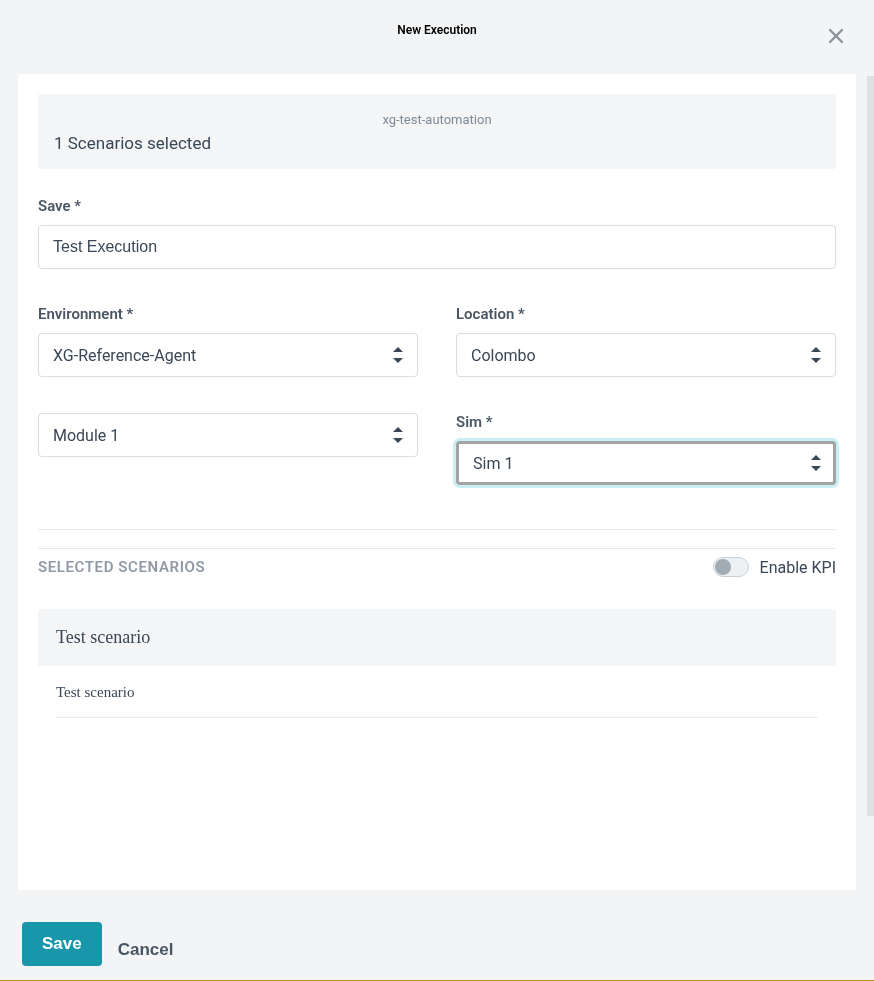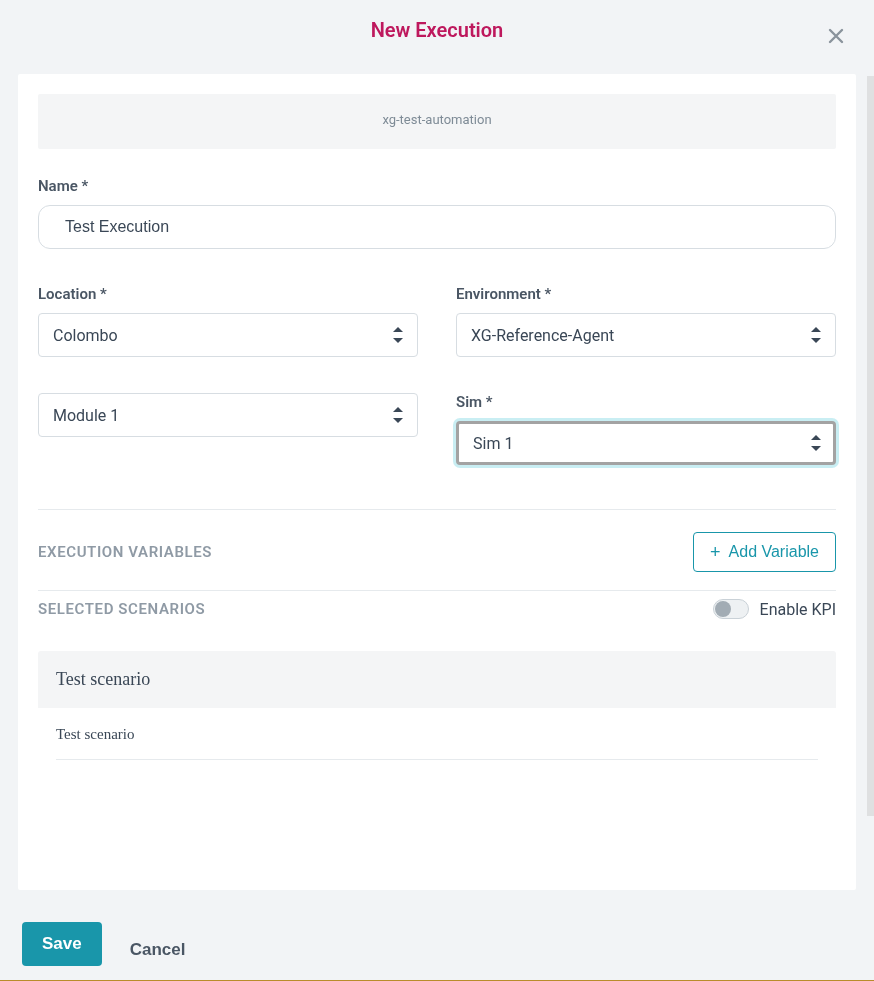--- a/index.html
+++ b/index.html
@@ -17,23 +17,23 @@
     background: #f2f4f6;
   }
   .modal-header {
     display: flex;
     align-items: center;
     justify-content: center;
     height: 60px;
     position: relative;
   }
   .modal-title {
-    font-size: 20px;
-    font-weight: 600;
-    color: #be185d;
+    font-size: 12px;
+    font-weight: 600;
+    color: #000000;
   }
   .close-btn {
     position: absolute;
     right: 24px;
     top: 22px;
     width: 28px;
     height: 28px;
     display: flex;
     align-items: center;
     justify-content: center;
@@ -82,22 +82,22 @@
     font-size: 15px;
     font-weight: 600;
     color: #4a5664;
     margin-bottom: 10px;
     display: block;
   }
   .text-input {
     width: 100%;
     height: 44px;
     border: 1px solid #d7dde2;
-    border-radius: 12px;
-    padding: 0 26px;
+    border-radius: 4px;
+    padding: 0 14px;
     font-size: 16px;
     color: #3a4756;
     outline: none;
   }
   .row {
     display: flex;
     gap: 38px;
     margin-top: 36px;
   }
   .col { flex: 1; min-width: 0; }
@@ -227,21 +227,21 @@
     color: #3a4756;
   }
   .scenario-item-underline {
     margin-top: 16px;
     border: none;
     border-top: 1px solid #e6eaed;
   }
   .footer {
     display: flex;
     align-items: center;
-    gap: 28px;
+    gap: 16px;
     padding: 14px 22px 14px 22px;
   }
   .btn-primary {
     background: #1996aa;
     color: #fff;
     border: none;
     border-radius: 4px;
     height: 44px;
     padding: 0 20px;
     font-size: 17px;
@@ -275,46 +275,47 @@
       <svg width="16" height="16" viewBox="0 0 16 16">
           <path d="M2 2 L14 14 M14 2 L2 14" stroke="#8a939c" stroke-width="2.4" stroke-linecap="round"></path>
         </svg>
     </div>
   </div>
 
   <div class="modal-body">
 
     <div class="info-banner">
       <div class="proj">xg-test-automation</div>
+      <div class="sel">1 Scenarios selected</div>
     </div>
 
     <div class="form-group">
-      <label class="field-label">Name *</label>
+      <label class="field-label">Save *</label>
       <input class="text-input" type="text" value="Test Execution" style="">
     </div>
 
     <div class="row">
+      <div class="col">
+        <label class="field-label">Environment *</label>
+        <div class="select-wrap">
+          <div class="select">
+            <span>XG-Reference-Agent</span>
+          </div>
+          <span class="sort-icon"></span>
+        </div>
+      </div>
       <div class="col">
         <label class="field-label">Location *</label>
         <div class="select-wrap">
           <div class="select">
             <span>Colombo</span>
           </div>
           <span class="sort-icon"></span>
         </div>
       </div>
-      <div class="col">
-        <label class="field-label">Environment *</label>
-        <div class="select-wrap">
-          <div class="select">
-            <span>XG-Reference-Agent</span>
-          </div>
-          <span class="sort-icon"></span>
-        </div>
-      </div>
     </div>
 
     <div class="row">
       <div class="col">
         <div class="select-wrap">
           <div class="select">
             <span>Module 1</span>
           </div>
           <span class="sort-icon"></span>
         </div>
@@ -325,27 +326,20 @@
           <div class="select focused">
             <span>Sim 1</span>
           </div>
           <span class="sort-icon"></span>
         </div>
       </div>
     </div>
 
     <hr class="divider">
 
-    <div class="section-header">
-      <div class="section-title">EXECUTION VARIABLES</div>
-      <button class="add-var-btn">
-        <span class="plus">+</span>
-        <span>Add Variable</span>
-      </button>
-    </div>
 
     <hr class="divider" style="margin-top:18px">
 
     <div class="section-header" style="margin-top:8px">
       <div class="section-title">SELECTED SCENARIOS</div>
       <div class="toggle-row">
         <div class="toggle">
           <div class="knob"></div>
         </div>
         <span class="toggle-label">Enable KPI</span>

